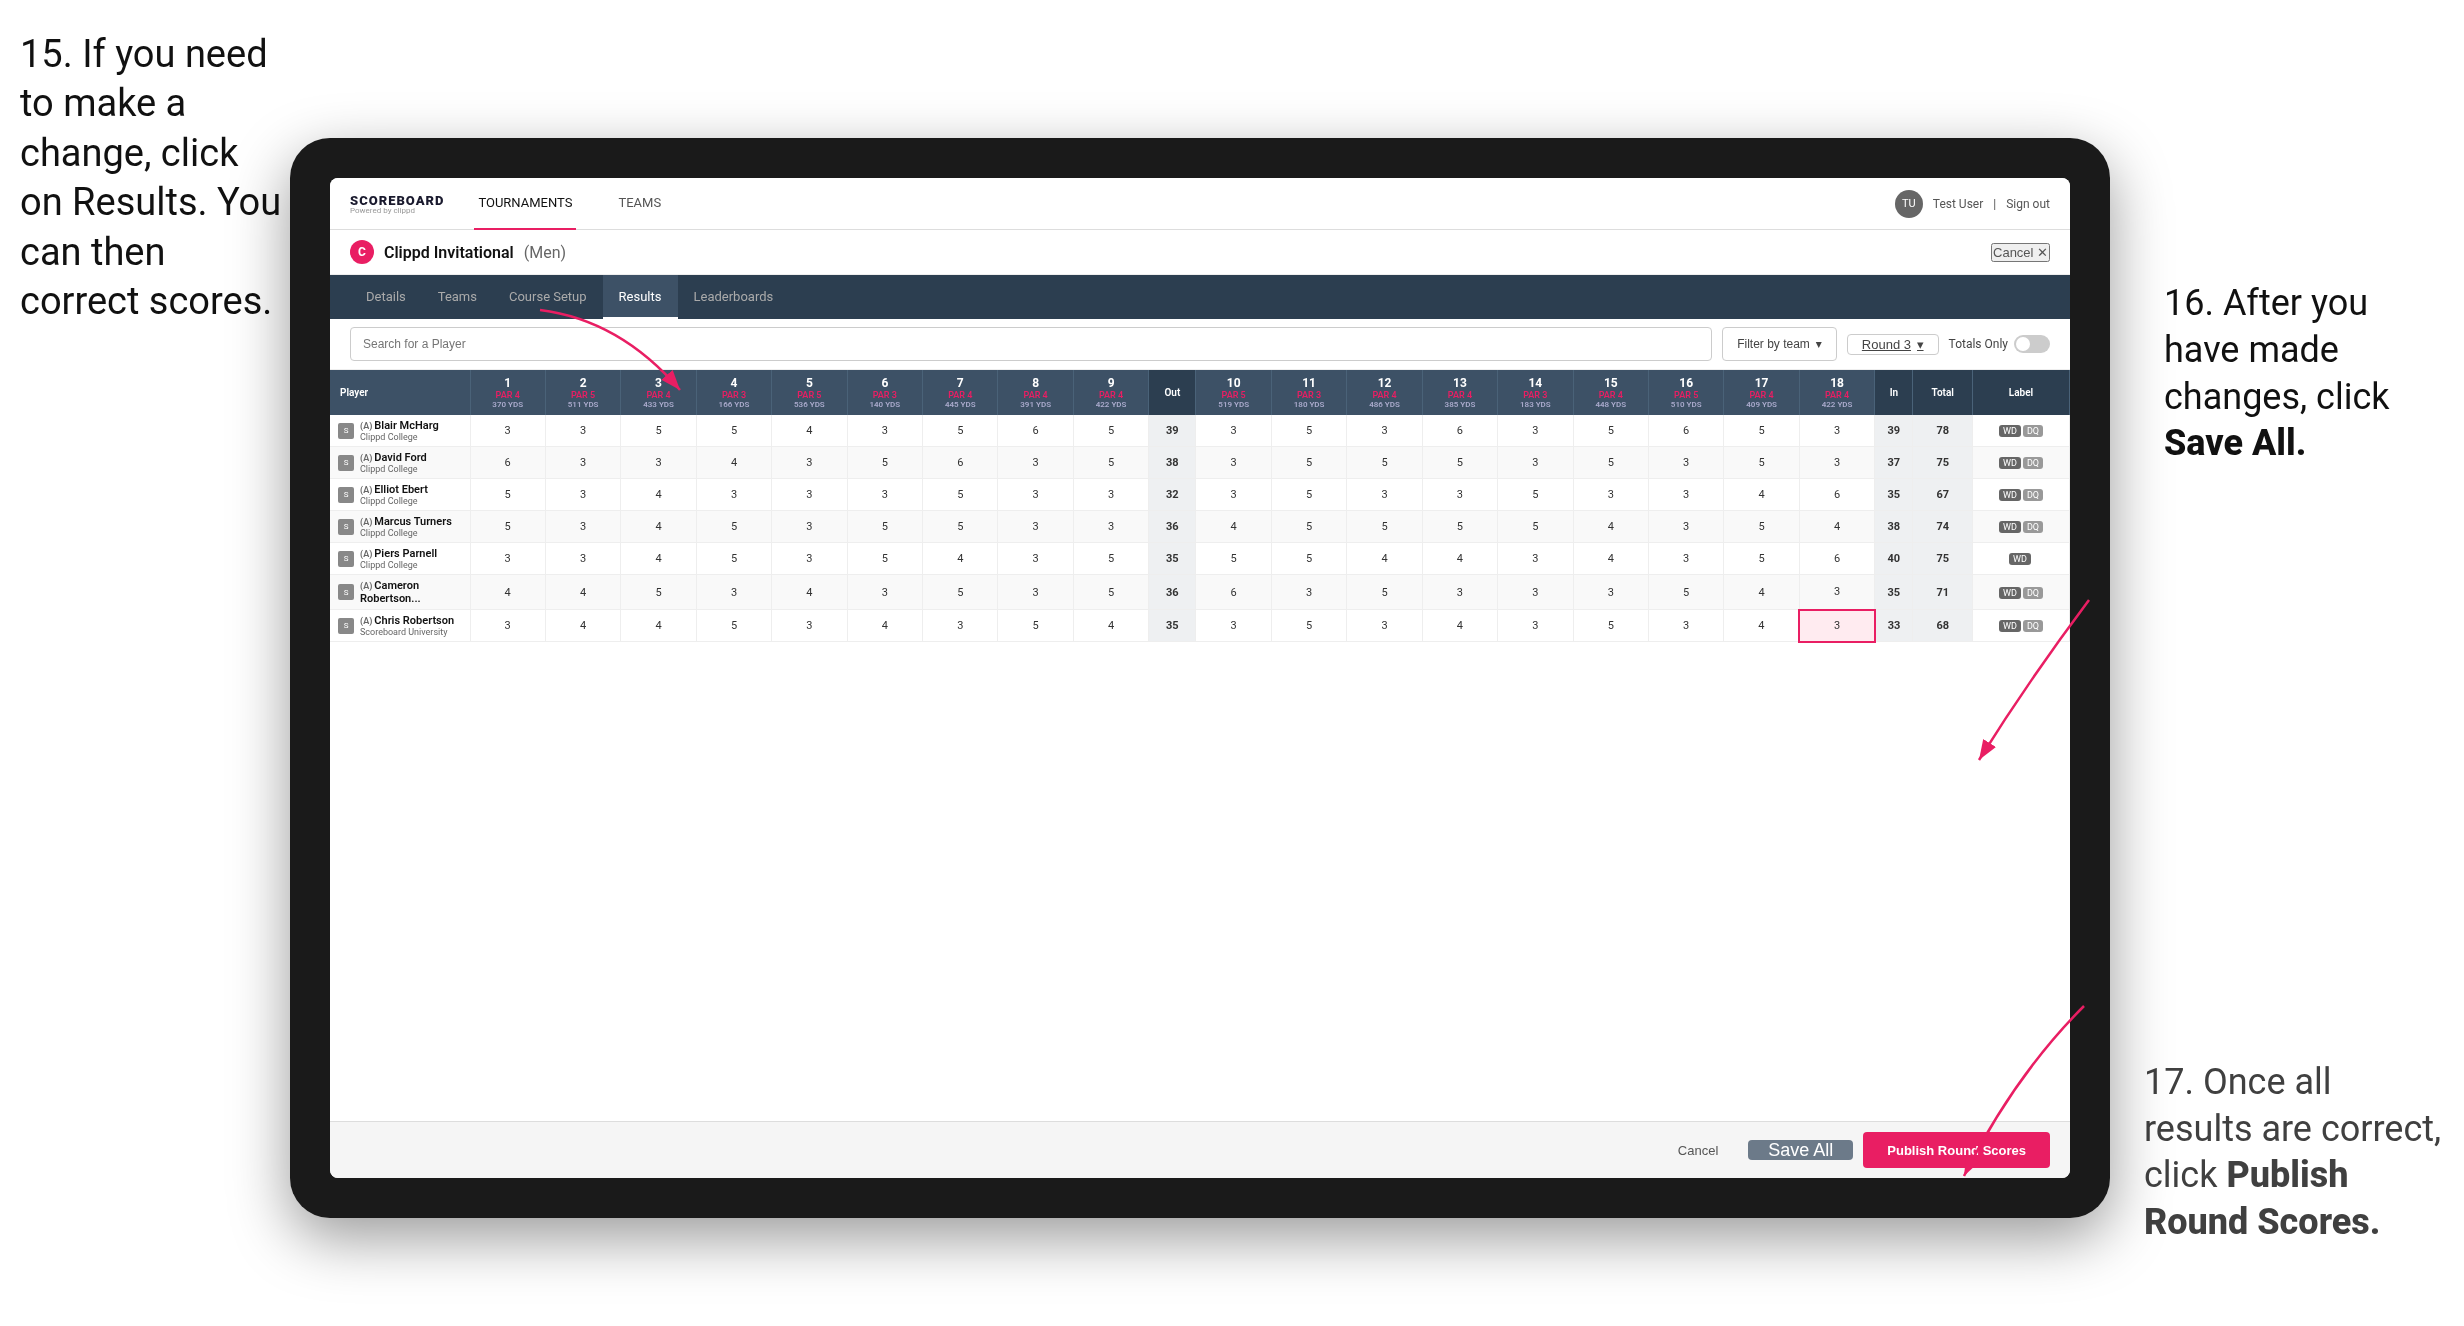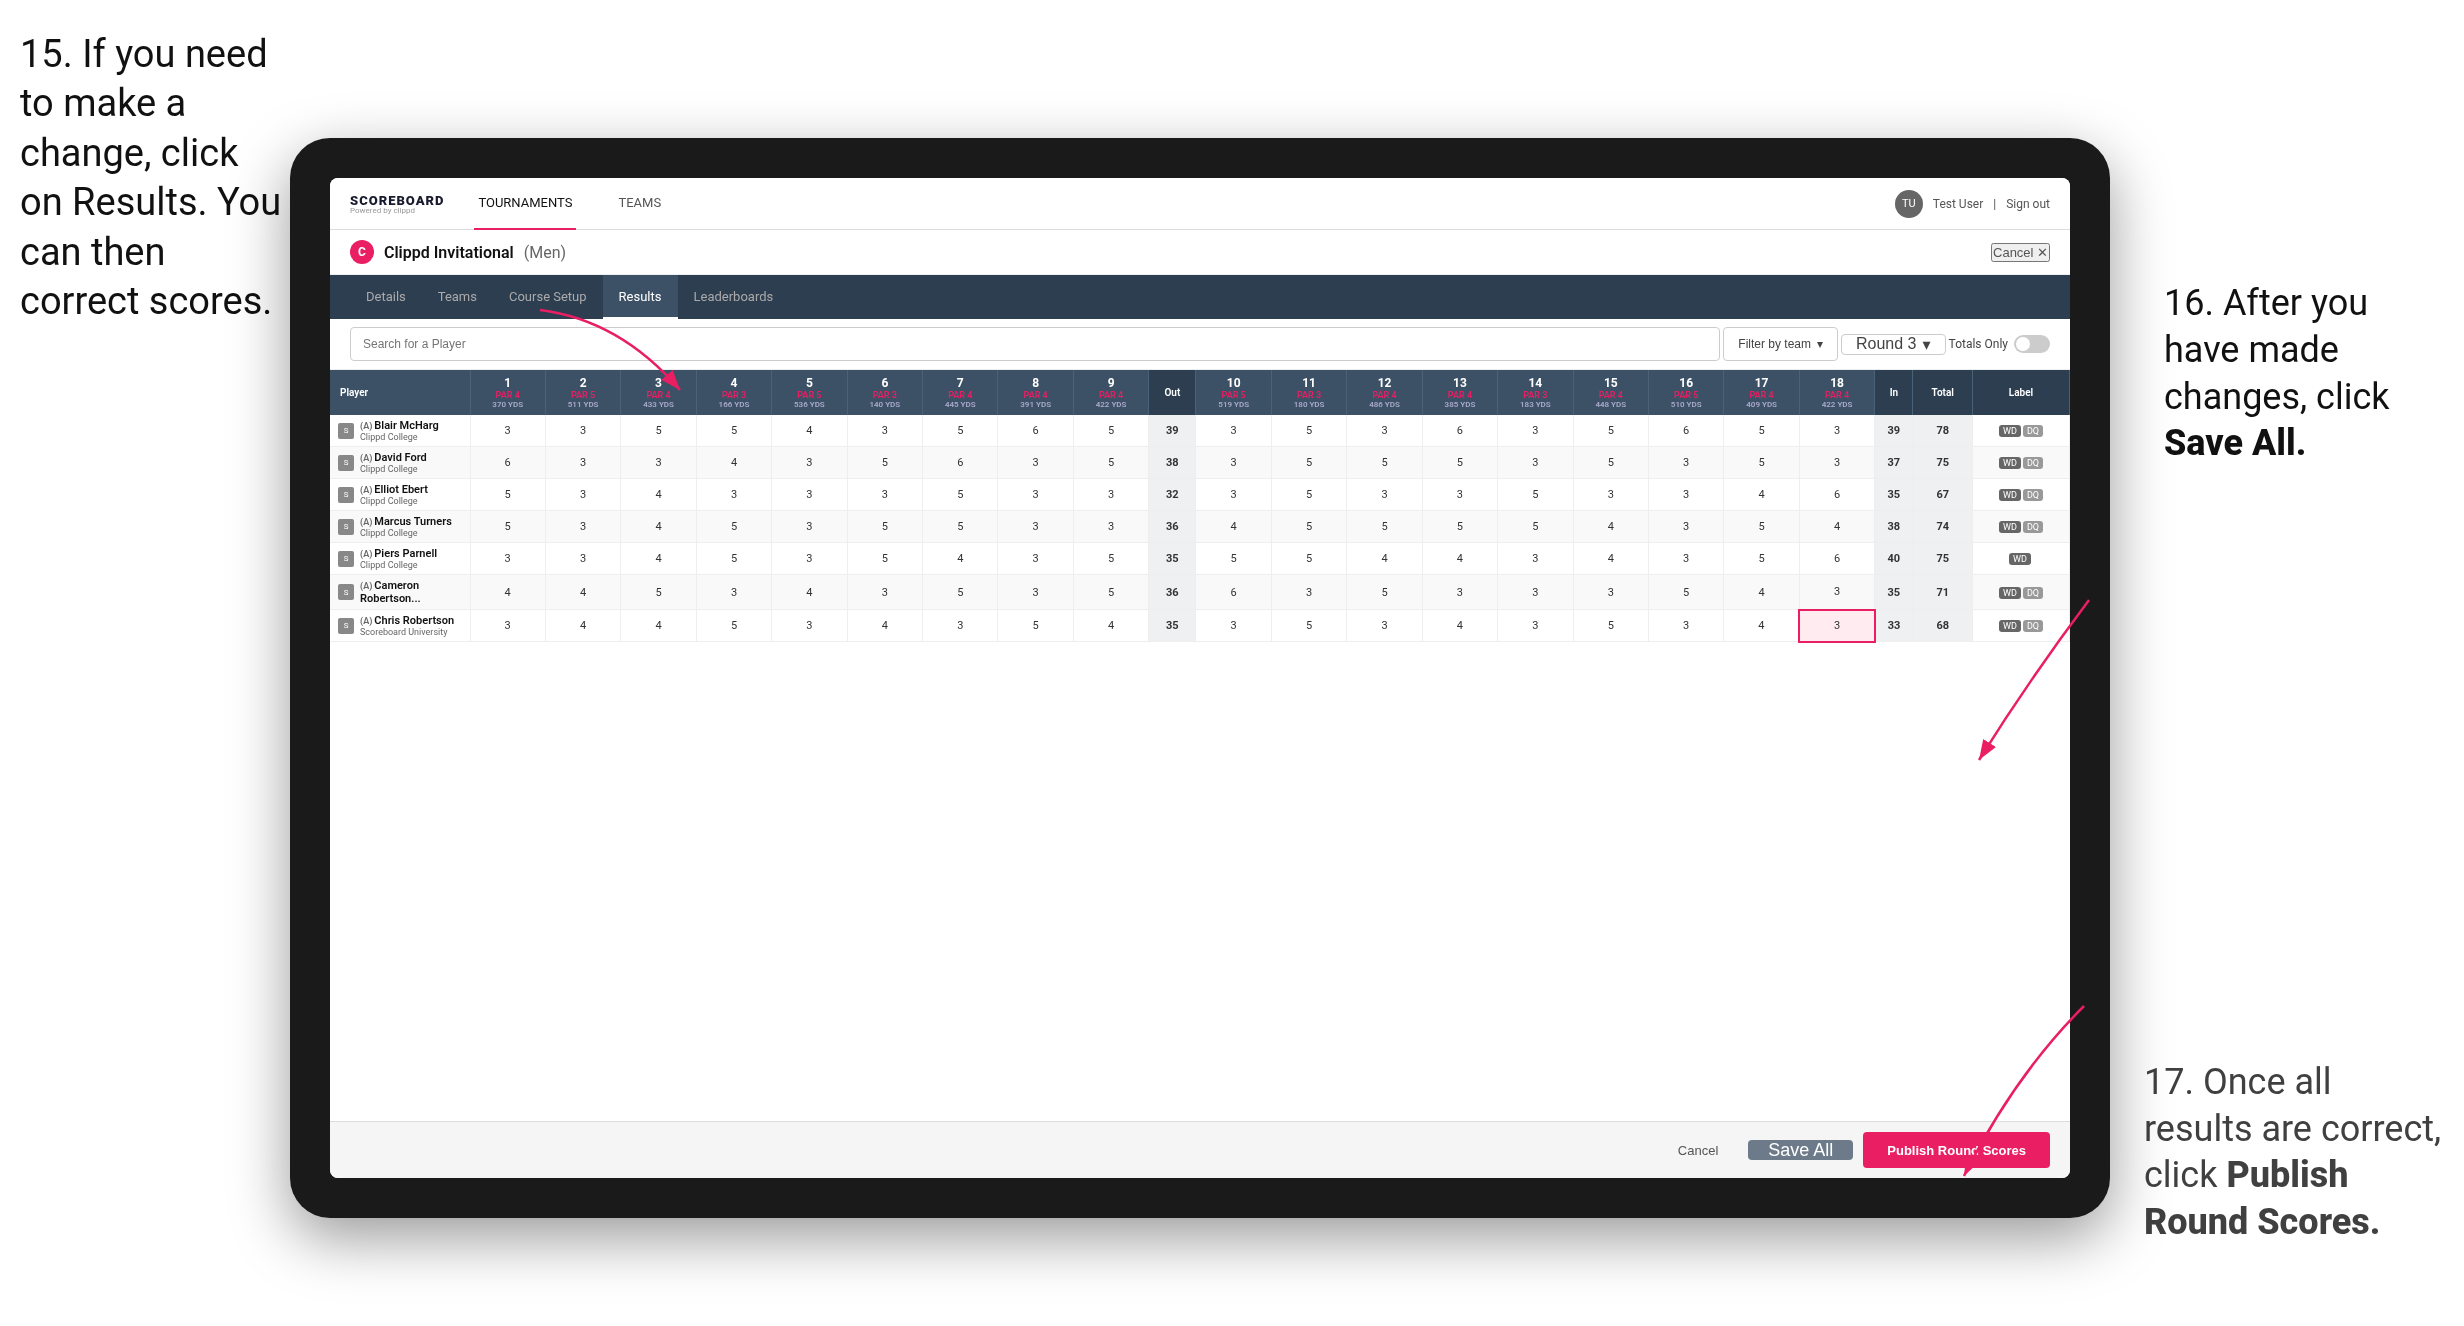--- a/index.html
+++ b/index.html
@@ -202,21 +202,21 @@
       border-bottom: 2px solid #ffffff;
       background: #3d5166;
     }
 
     
     .filter-bar {
       background: #ffffff;
       padding: 8px 20px;
       display: flex;
       align-items: center;
-      gap: 3px;
+      gap: 10px;
       border-bottom: 1px solid #eee;
       flex-shrink: 0;
       justify-content: center;
     }
     .search-input {
       flex: 1;
       height: 34px;
       border: 1px solid #ccc;
       border-radius: 4px;
       padding: 0 12px;
@@ -236,26 +236,27 @@
       display: flex;
       align-items: center;
       gap: 6px;
     }
     .round-btn {
       height: 21px;
       padding: 0 14px;
       border: 1px solid #ccc;
       border-radius: 4px;
       background: #fff;
-      font-size: 16px;
+      font-size: 13px;
       color: #444;
       cursor: pointer;
       display: flex;
       align-items: center;
       gap: 6px;
+      text-decoration: underline;
     }
     .totals-toggle {
       display: flex;
       align-items: center;
       gap: 6px;
       font-size: 12px;
       color: #444;
     }
     .toggle-switch {
       width: 36px;

